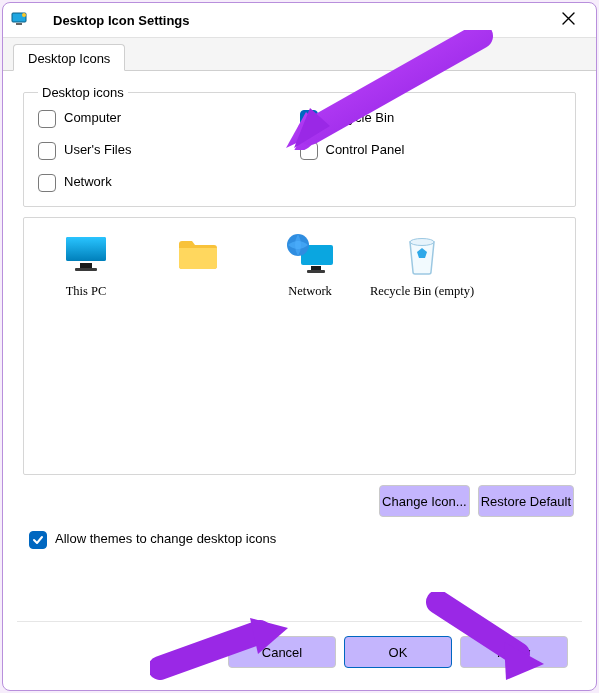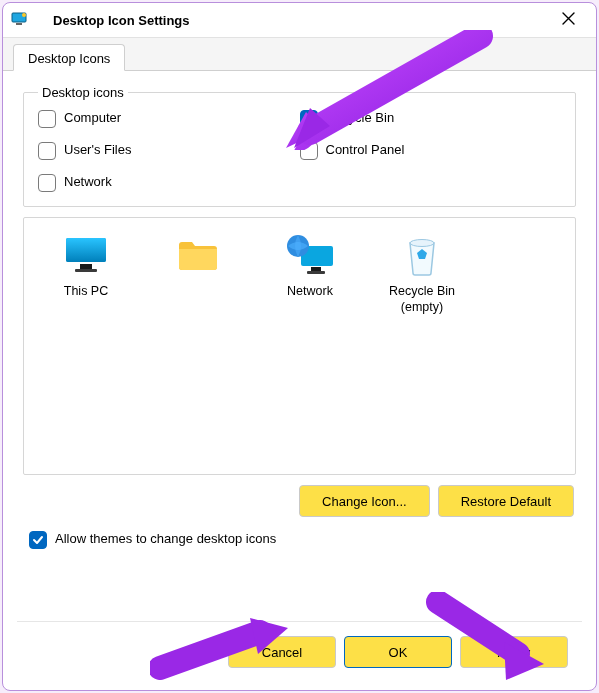--- a/index.html
+++ b/index.html
@@ -100,20 +100,21 @@
     background: #0067c0;
     border-color: #0067c0;
   }
   .box.checked svg { width: 12px; height: 12px; }
   .iconbox {
     border: 1px solid #d6d6d6;
     border-radius: 2px;
     margin: 0 6px;
     padding: 10px 6px;
     height: 258px;
+    font-family: Liberation Serif, serif;
   }
   .iconrow {
     display: flex;
     flex-wrap: wrap;
   }
   .iconitem {
     width: 112px;
     text-align: center;
     padding: 4px 2px 10px 2px;
   }
@@ -135,23 +136,23 @@
     padding: 10px 8px 4px 8px;
   }
   .btnrow.footer {
     border-top: 1px solid #e6e6e6;
     padding: 14px 14px 14px 14px;
     margin-top: auto;
   }
   button.win {
     min-width: 90px;
     height: 32px;
-    padding: 0 22px;
+    padding: 0 2px;
     font: inherit;
-    background: #fde047;
+    background: #c4b5fd;
     border: 1px solid #c9c9c9;
     border-radius: 4px;
     cursor: pointer;
   }
   button.win.primary {
     border-color: #0067c0;
   }
   .themescheck {
     padding: 10px 12px 4px 12px;
   }

